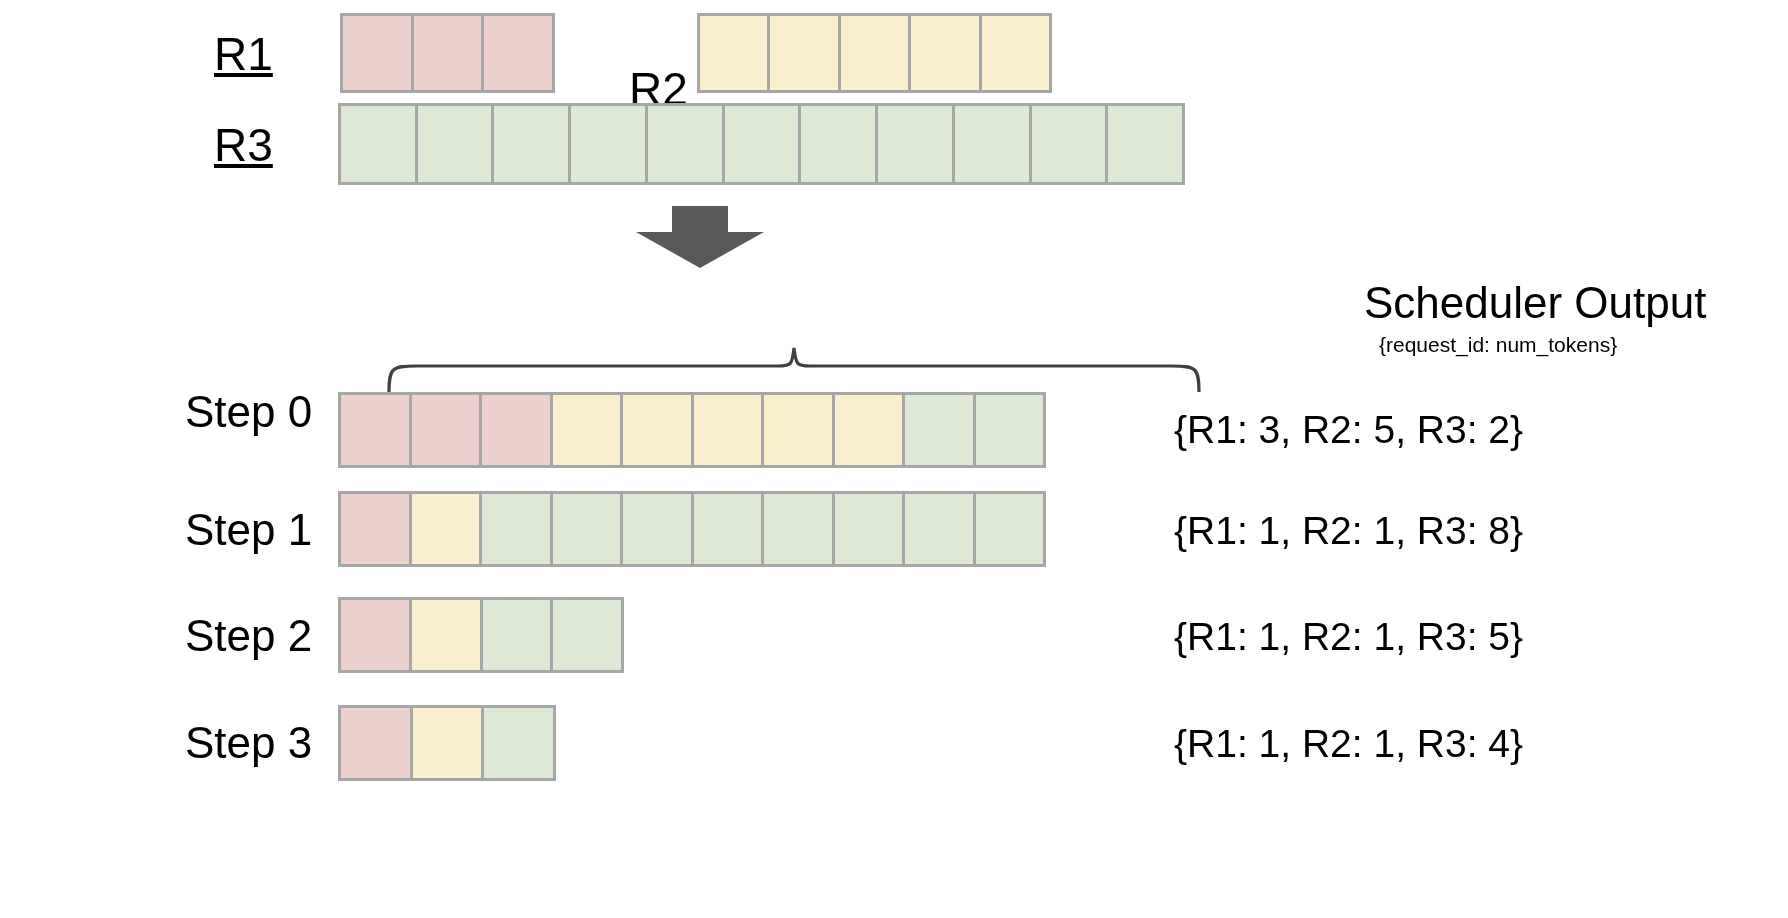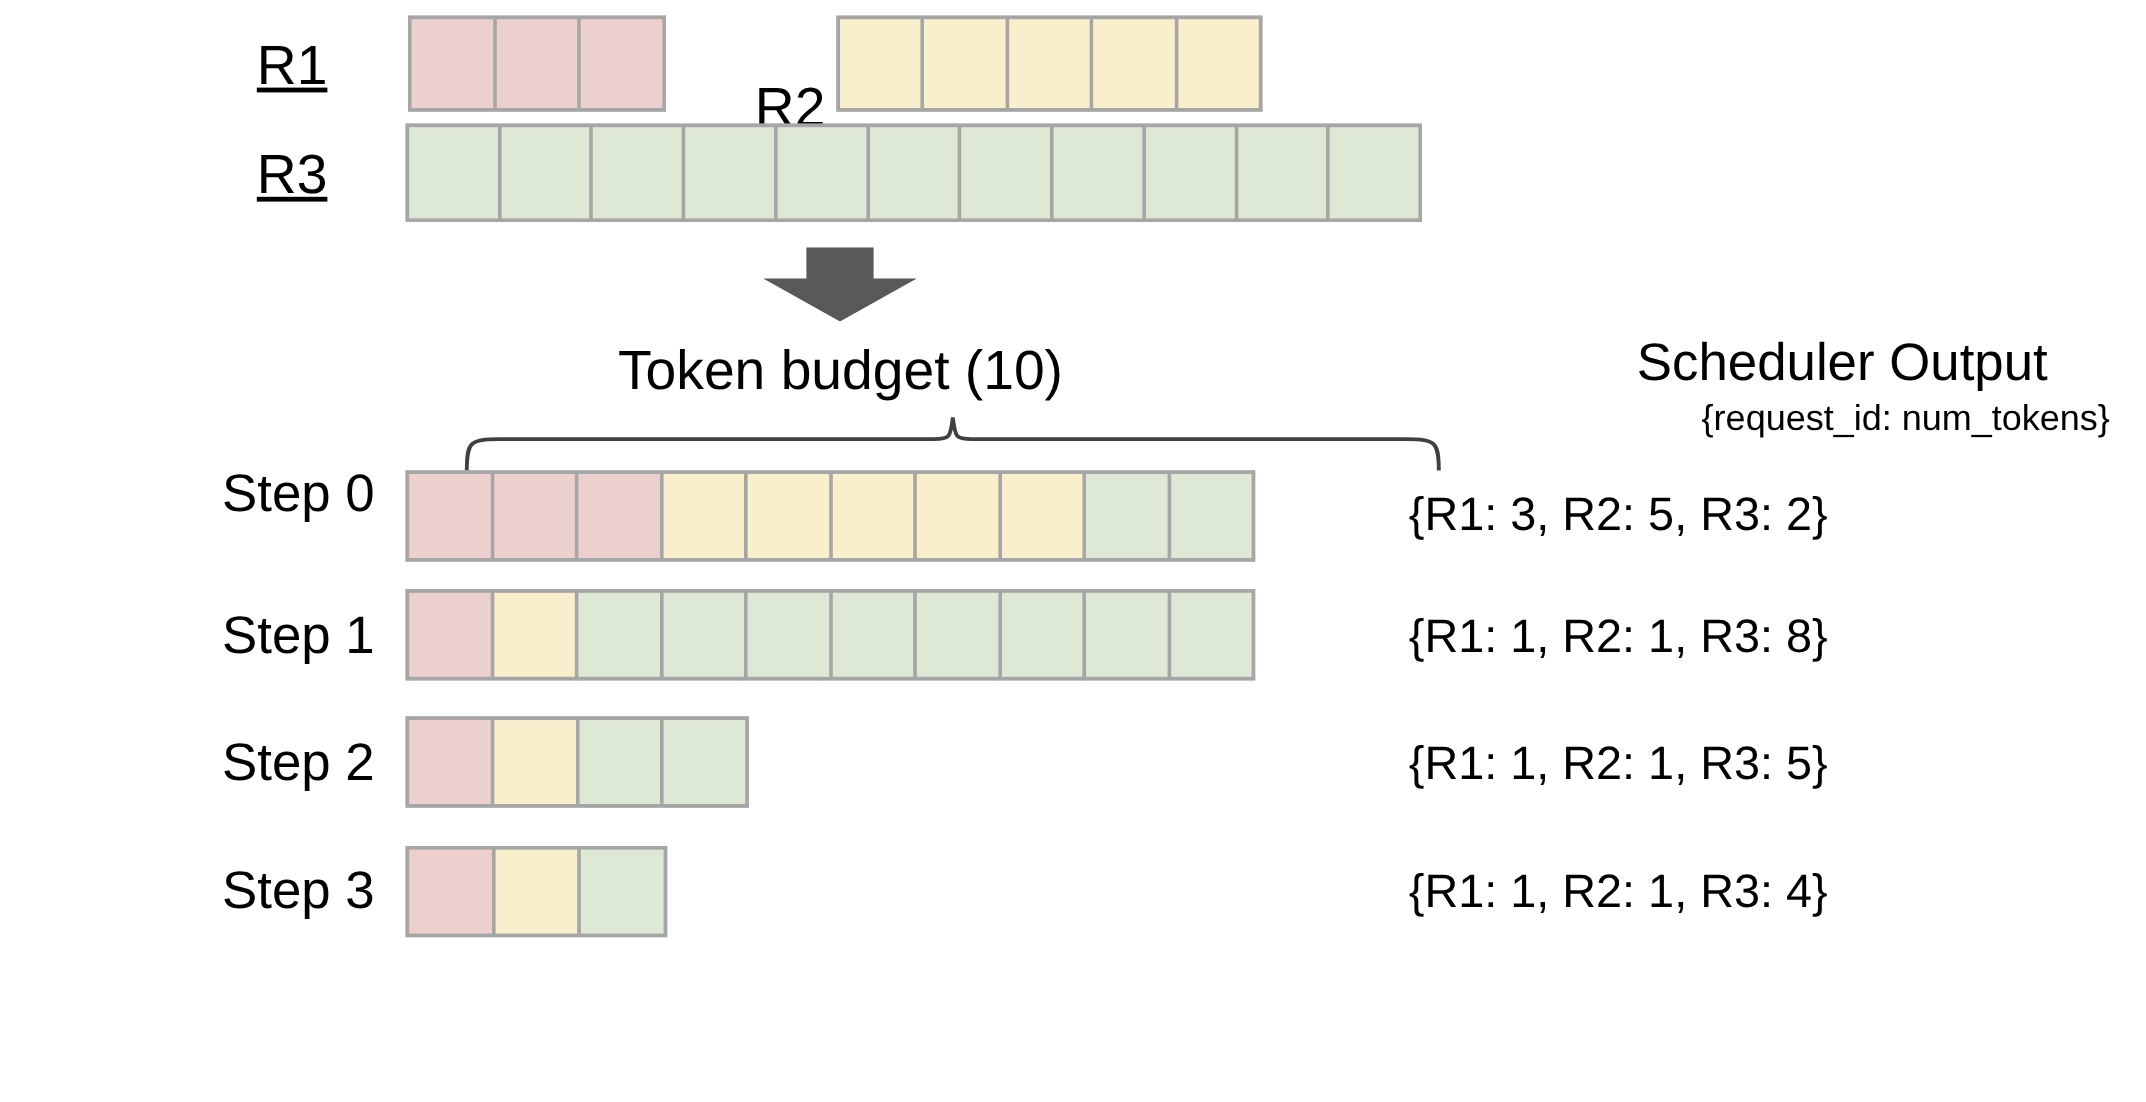--- a/index.html
+++ b/index.html
@@ -58,24 +58,23 @@
     font-size: 46px;
     left: 515px;
     top: 285px;
   }
   .lbl-sched-title {
     font-size: 44px;
     left: 1364px;
     top: 281px;
   }
   .lbl-sched-sub {
-    font-size: 30px;
+    font-size: 21px;
     left: 1379px;
     top: 334px;
-    margin-left: 39px;
   }
   .lbl-out {
     font-size: 39px;
   }
 
   
   .arrow { position: absolute; }
 
   
   .brace { position: absolute; }
@@ -119,21 +118,20 @@
       <div class="cell green" style="flex: 1 1 0px;"></div>
       <div class="cell green" style="flex: 1 1 0px;"></div>
     </div>
 
   <div class="arrow" style="left:636px; top:206px; width:128px; height:62px;">
     <svg width="128" height="62" viewBox="0 0 128 62">
       <polygon points="36,0 92,0 92,26 128,26 64,62 0,26 36,26" fill="#595959"></polygon>
     </svg>
   </div>
 
-  <div class="lbl lbl-budget">Token  budget (10)</div>
 
   <div class="brace" style="left:386px; top:346px; width:816px; height:46px;">
     <svg width="816" height="46" viewBox="0 0 816 46" preserveAspectRatio="none">
       <path d="M3 46 C3 22 6 20 30 20 L392 20 C406 20 406 18 408 2
                C410 18 410 20 424 20 L786 20 C810 20 813 22 813 46" fill="none" stroke="#404040" stroke-width="3.2" stroke-linecap="round"></path>
     </svg>
   </div>
 
   <div class="lbl lbl-sched-title">Scheduler Output</div>
   <div class="lbl lbl-sched-sub">{request_id: num_tokens}</div>

